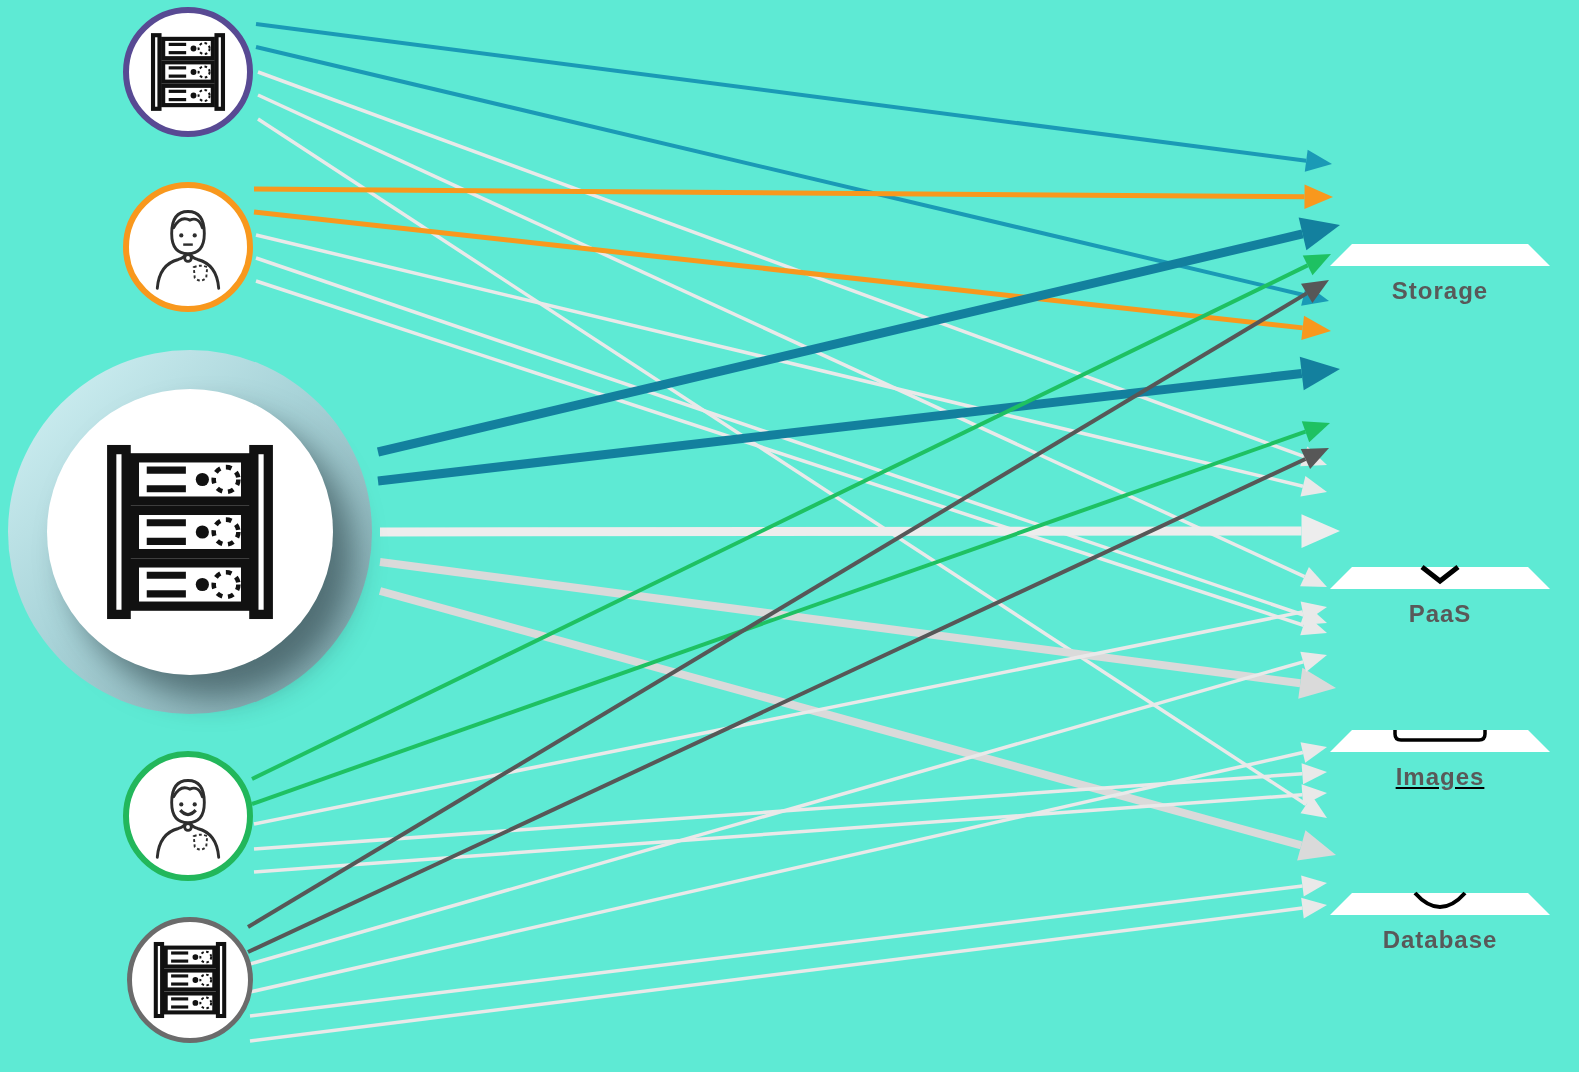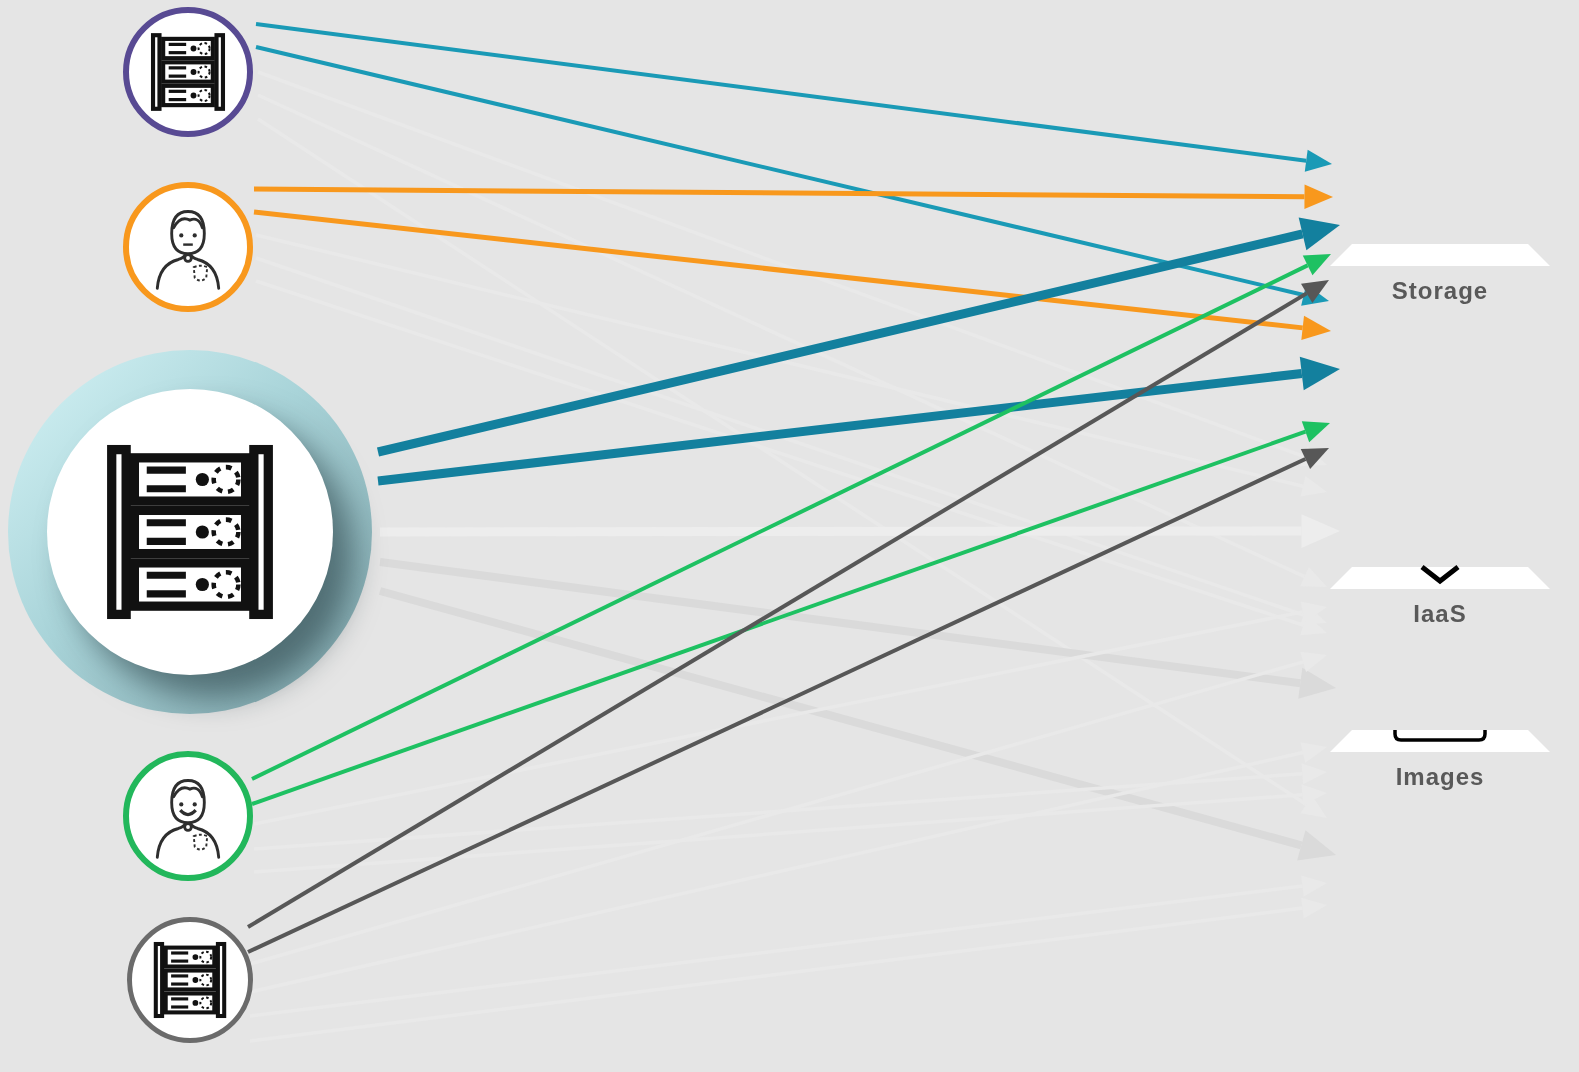--- a/index.html
+++ b/index.html
@@ -16,21 +16,21 @@
              display:flex;align-items:center;justify-content:center;
              box-shadow:20px 22px 30px rgba(20,40,45,.5);}
   .service{position:absolute;left:1330px;width:220px;z-index:2;text-align:center;}
   .service svg{display:block;}
   .svc-label{margin-top:7px;font-size:24px;font-weight:700;color:#595959;
              letter-spacing:1px;}
 </style>
 </head>
 <body>
 
-<div class="stage" style="background: #e5e5e5;">
+<div class="stage" style="background: #5eead4;">
 
   <svg class="links-layer" width="1579" height="1072">
       <line x1="256" y1="24" x2="1306.2173216927902" y2="160.64537642842996" stroke="#1a9ab6" stroke-width="4"></line>
       <polygon points="1332,164 1304.785155475697,171.65259678266182 1307.6494879098834,149.6381560741981" fill="#1a9ab6"></polygon>
       <line x1="256" y1="47" x2="1303.699216907859" y2="295.01081183093777" stroke="#1a9ab6" stroke-width="4"></line>
       <polygon points="1329,301 1301.1422942664517,305.81229999719795 1306.2561395492662,284.2093236646776" fill="#1a9ab6"></polygon>
       <line x1="258" y1="72" x2="1303.770077306782" y2="456.4599068115672" stroke="#e9e9e9" stroke-width="3.5"></line>
       <polygon points="1327,465 1300.138381112509,466.33849009827907 1307.401773501055,446.5813235248553" fill="#e9e9e9"></polygon>
       <line x1="258" y1="95" x2="1304.5169378558667" y2="576.6523231291734" stroke="#e9e9e9" stroke-width="3.5"></line>
       <polygon points="1327,587 1300.1165621360506,586.2133020813756 1308.9173135756828,567.0913441769712" fill="#e9e9e9"></polygon>
@@ -214,25 +214,32 @@
     </svg>
     <div class="svc-label">Storage</div>
   </div>
 
 
   <div class="service" style="top:563px;">
     <svg width="220" height="30" viewBox="0 0 220 30">
       <polygon points="22,4 198,4 220,26 0,26" fill="#fff"></polygon>
       <path d="M92 4 L110 18 L128 4" stroke="#000" stroke-width="5" fill="none"></path>
     </svg>
-    <div class="svc-label">IaaS</div>
-  </div>
-
-  <div class="service" style="top:726px;">
+    <div class="svc-label">PaaS</div>
+  </div>
+
+  <div class="service" style="top:726px;text-decoration:underline;">
     <svg width="220" height="30" viewBox="0 0 220 30">
       <polygon points="22,4 198,4 220,26 0,26" fill="#fff"></polygon>
       <path d="M65 4 L65 8 Q65 14 71 14 L149 14 Q155 14 155 8 L155 4" stroke="#000" stroke-width="3.5" fill="none"></path>
     </svg>
     <div class="svc-label">Images</div>
   </div>
 
+  <div class="service" style="top:889px;">
+    <svg width="220" height="30" viewBox="0 0 220 30">
+      <polygon points="22,4 198,4 220,26 0,26" fill="#fff"></polygon>
+      <path d="M85 4 Q110 32 135 4" stroke="#000" stroke-width="4" fill="none"></path>
+    </svg>
+    <div class="svc-label">Database</div>
+  </div>
 
 </div>
 
 </body></html>

